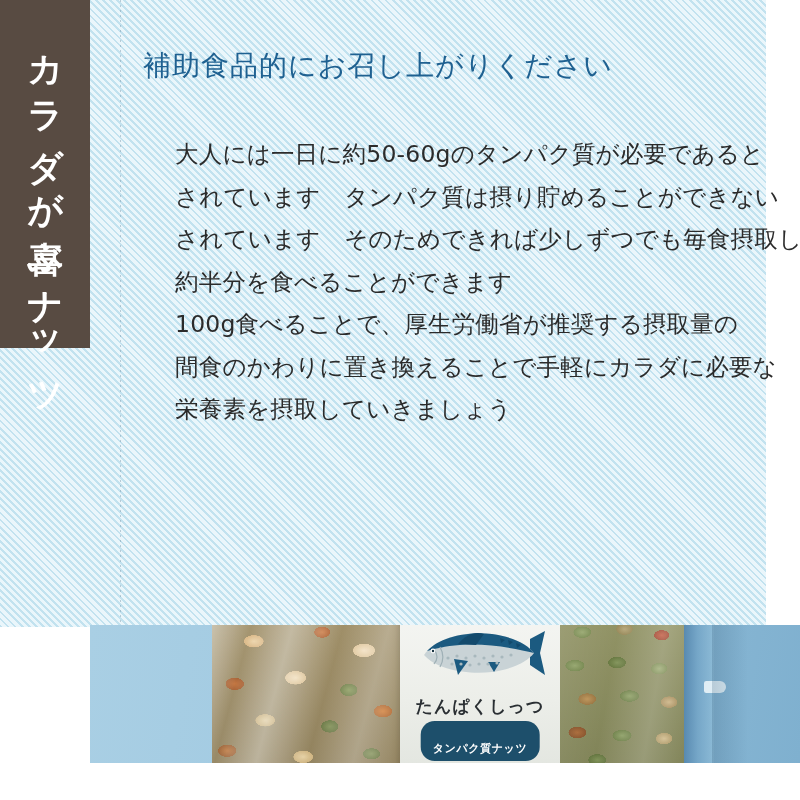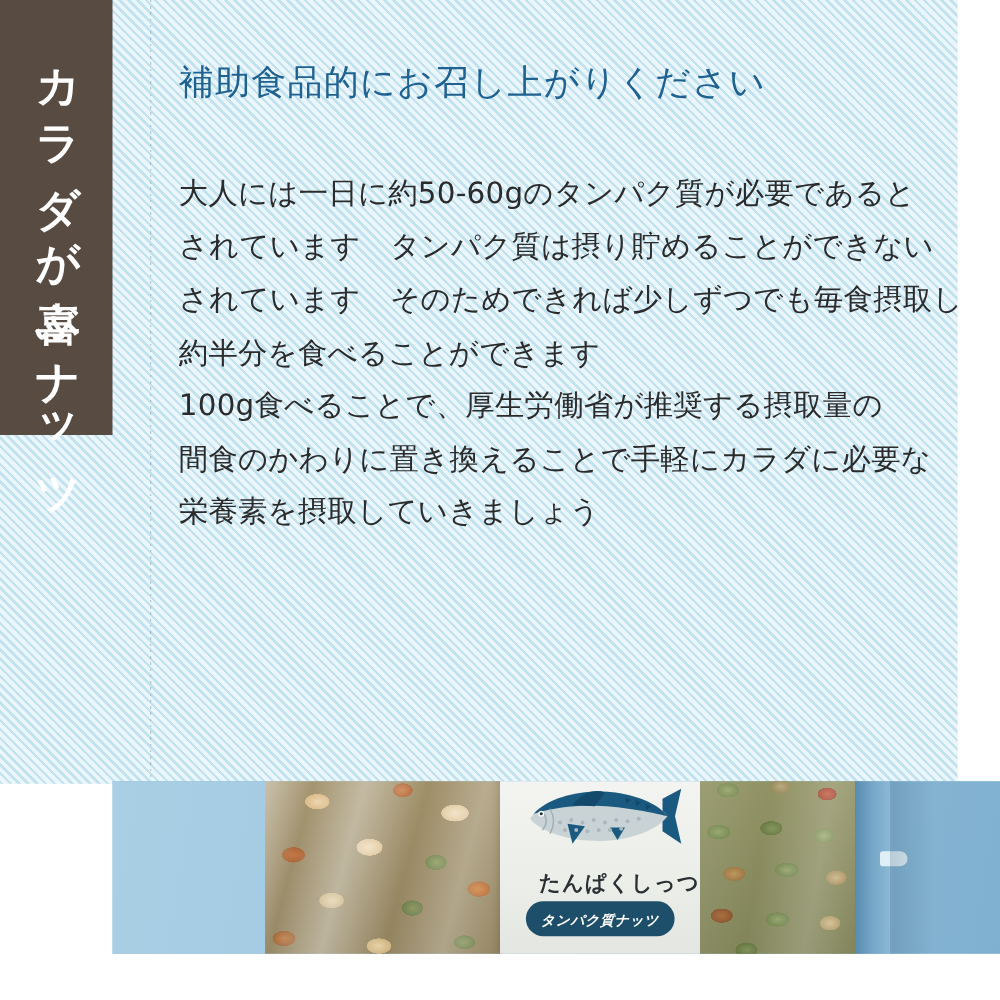--- a/index.html
+++ b/index.html
@@ -102,20 +102,21 @@
     width: 610px;
     color: #2b2b2b;
     font-size: 23.5px;
     line-height: 42.5px;
     letter-spacing: 0.2px;
     font-family: "DejaVu Sans", "Liberation Sans", sans-serif;
   }
   .body-copy .ln {
     display: block;
     white-space: pre;
+    margin-left: 32px;
   }
 
   
   .photo {
     position: absolute;
     left: 90px;
     top: 625px;
     width: 710px;
     height: 138px;
     overflow: hidden;
@@ -189,42 +190,41 @@
     left: 14px;
     top: 8px;
     width: 132px;
     height: 56px;
   }
   .label-title {
     position: absolute;
     left: 0;
     right: 0;
     top: 78px;
-    text-align: right;
+    text-align: center;
     color: #2a2f33;
     font-size: 17px;
     font-weight: 700;
     letter-spacing: 1px;
     font-family: Liberation Sans, sans-serif;
   }
   .label-badge {
     position: absolute;
     left: 50%;
     transform: translateX(-50%);
     top: 104px;
     background: #1d4f6b;
     color: #ffffff;
     font-size: 11px;
     font-weight: 700;
     letter-spacing: 0.6px;
-    padding: 8px 12px 5px 12px;
+    padding: 20px 12px 5px 12px;
     border-radius: 14px;
     white-space: nowrap;
     font-family: "DejaVu Sans", "Liberation Sans", sans-serif;
-    font-style: italic;
   }
 
   
   .nuts-right {
     position: absolute;
     left: 348px;
     top: 0;
     width: 124px;
     height: 152px;
     background:

